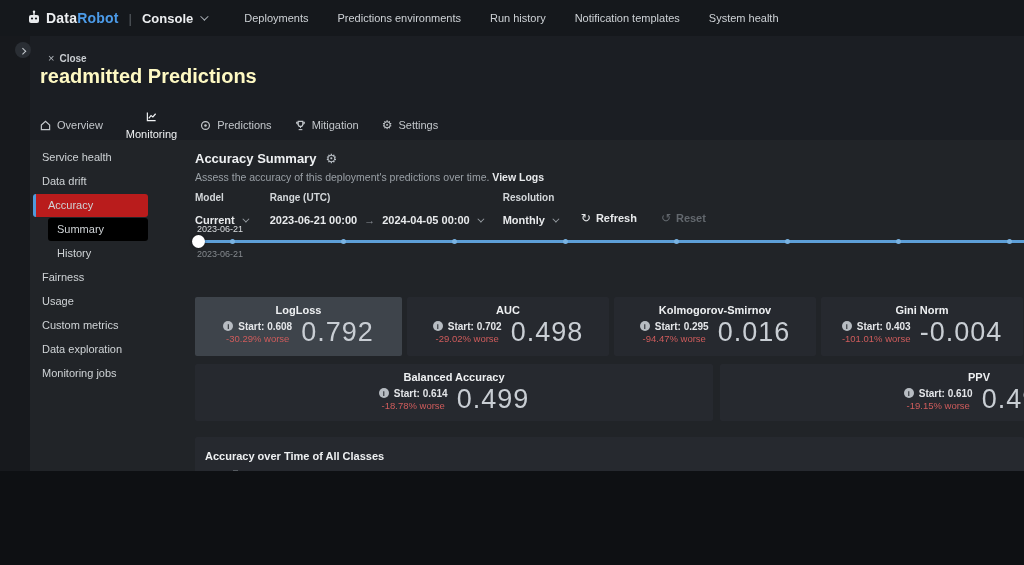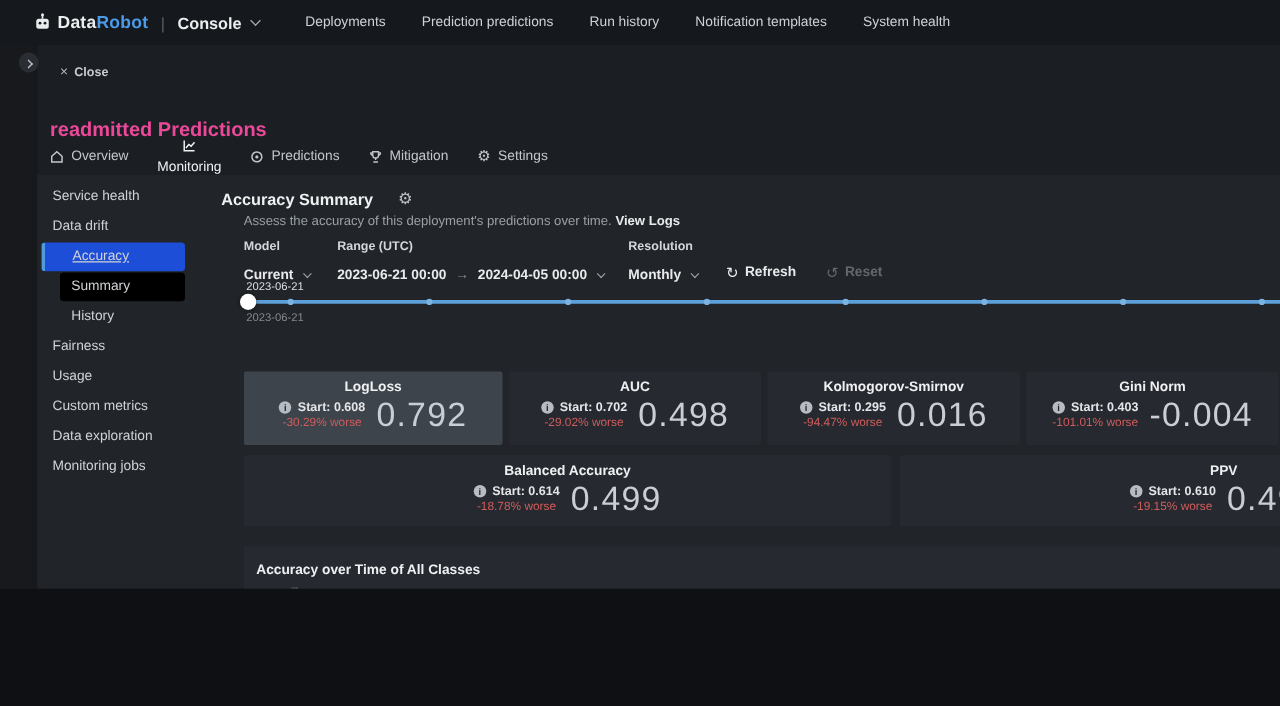--- a/index.html
+++ b/index.html
@@ -25,44 +25,44 @@
   
   .content { position:absolute; top:36px; left:0; right:0; bottom:0; background:#1b1e23; }
   .left-strip { position:absolute; left:0; top:0; width:30px; bottom:0; background:#17191d; }
   .expand-btn { position:absolute; left:15px; top:6px; width:16px; height:16px; border-radius:50%;
                 background:#2a2e34; display:flex; align-items:center; justify-content:center; cursor:pointer; }
   .expand-btn .chev-r { display:inline-block; width:5px; height:5px; border-right:1.5px solid #c3c8cd;
                 border-bottom:1.5px solid #c3c8cd; transform:rotate(-45deg) translateX(-1px); }
   .close-link { position:absolute; left:48px; top:16px; font-size:10px; font-weight:700;
                 color:#c9cdd1; cursor:pointer; display:flex; gap:5px; align-items:center; }
   .close-link .x { font-size:11px; font-weight:400; color:#b3b8bd; }
-  .page-title { position:absolute; left:40px; top:60px; font-size:16px; font-weight:700; color:#ec4899; }
+  .page-title { position:absolute; left:40px; top:29px; font-size:20px; font-weight:700; color:#fef9c3; }
 
   .tabs { position:absolute; left:40px; top:82px; height:22px; display:flex; gap:23px;align-items:center; }
   .tab { display:flex; align-items:center; gap:6px; font-size:11px; color:#c3c7cb;
          cursor:pointer; padding-bottom:6px; border-bottom:2px solid transparent; }
   .tab svg { stroke:#c3c7cb; }
   .tab.active { color:#f0f2f4; border-bottom-color:#4f9bdc;flex-direction:column; }
   .tab.active svg { stroke:#f0f2f4; }
   .tab .gearchar { font-size:12px; line-height:10px; color:inherit; }
   .header-hairline { position:absolute; left:30px; right:0; top:104px; height:1px; background:rgba(255,255,255,0.05); }
 
   
   .bodyarea { position:absolute; left:30px; right:0; top:104px; bottom:0; background:#212428; }
   .sidebar { position:absolute; left:0; top:6px; width:135px; }
   .side-item { font-size:11px; color:#cfd3d6; padding:5px 9px; margin:0 17px 1px 3px;
                border-radius:3px; cursor:pointer; line-height:13px; }
-  .side-item.sel { background:#1d4ed8; border-left:3px solid #4f9bdc; padding-left:22px;text-decoration:underline; }
+  .side-item.sel { background:#b91c1c; border-left:3px solid #4f9bdc; padding-left:12px; }
   .side-item.sub { margin-left:18px; }
   .side-item.subsel { background:#000000; }
 
   
   .main { position:absolute; left:135px; right:0; top:0; bottom:0; }
-  .sec-title { position:absolute; left:12px; top:11px; font-size:13px; font-weight:700; color:#eef0f2;
-               display:flex; align-items:center; gap:20px; }
+  .sec-title { position:absolute; left:30px; top:11px; font-size:13px; font-weight:700; color:#eef0f2;
+               display:flex; align-items:center; gap:9px; }
   .sec-title .gearchar { font-size:13px; color:#b9bfc5; cursor:pointer; font-weight:400; }
   .sec-desc { position:absolute; left:30px; top:31px; font-size:10.5px; color:#9aa0a6; }
   .sec-desc .viewlogs { color:#e8eaec; font-weight:700; cursor:pointer; }
 
   .controls { position:absolute; left:30px; top:52px; display:flex; align-items:stretch; }
   .ctl-group { display:flex; flex-direction:column; justify-content:space-between; height:33px; }
   .ctl-label { font-size:10px; font-weight:700; color:#d3d7da; }
   .ctl-value { font-size:11px; font-weight:700; color:#e8eaec; display:flex; align-items:center; gap:7px; cursor:pointer;margin-top:11px; }
   .ctl-value .chev { border-color:#9aa0a6; width:5px; height:5px; }
   .range-arrow { color:#8b9096; font-weight:400; }
@@ -132,21 +132,21 @@
       </span>
       <span><span class="b1">Data</span><span class="b2">Robot</span></span>
     </div>
     <span class="nav-divider">|</span>
     <div class="console">
       <span class="c-label">Console</span>
       <span class="chev"></span>
     </div>
     <div class="nav-links">
       <span>Deployments</span>
-      <span>Prediction predictions</span>
+      <span>Predictions environments</span>
       <span>Run history</span>
       <span>Notification templates</span>
       <span>System health</span>
     </div>
   </div>
 
   <div class="content">
     <div class="left-strip"></div>
     <div class="expand-btn">
       <span class="chev-r"></span>

